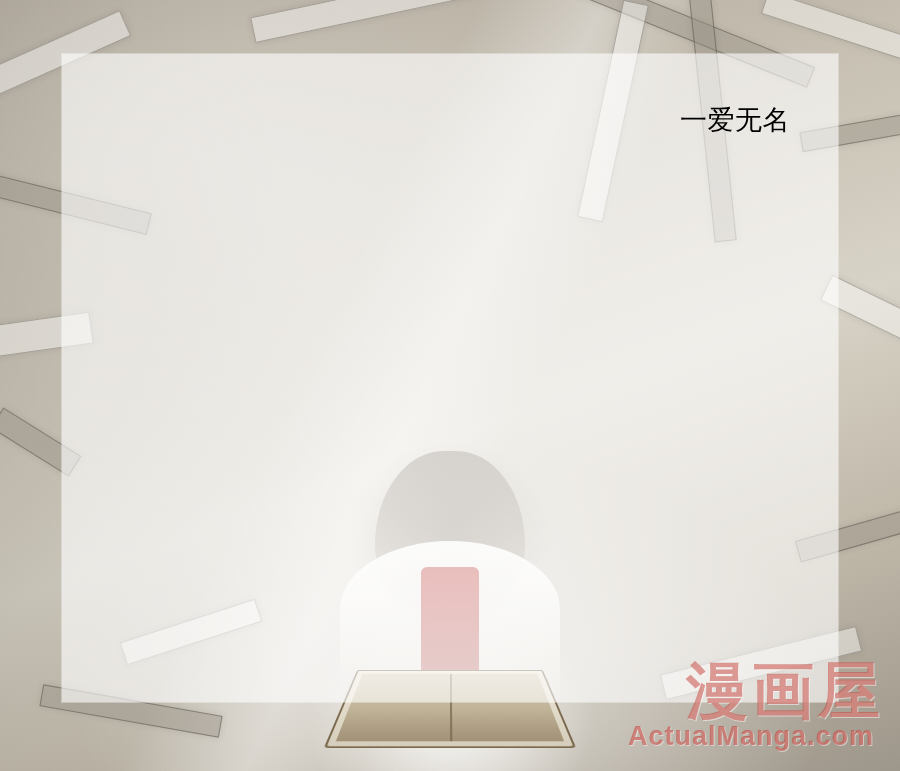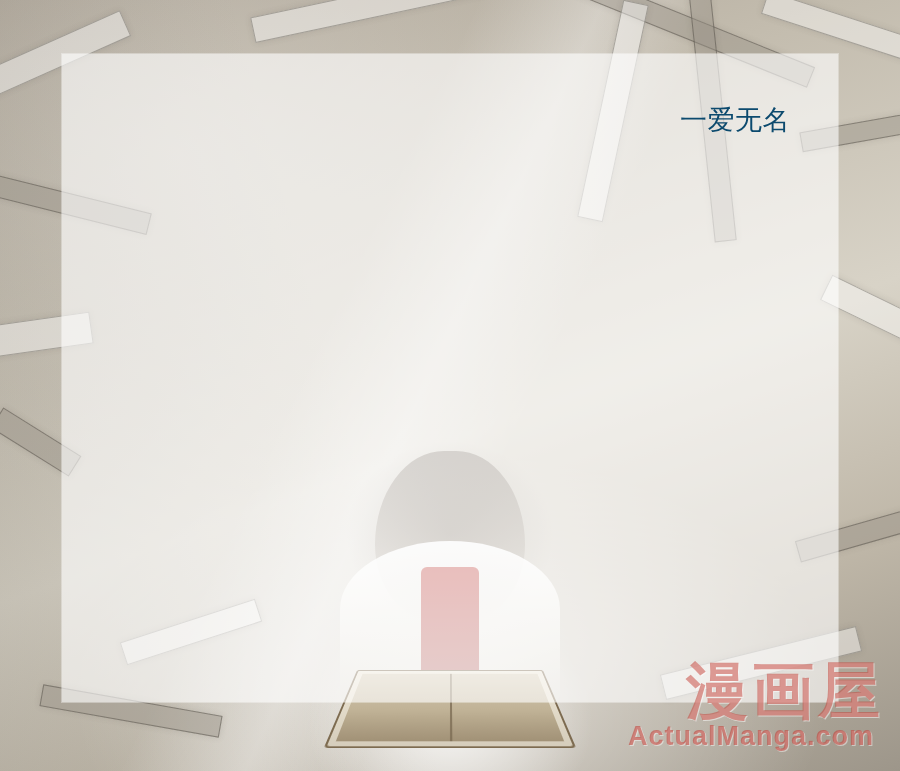--- a/index.html
+++ b/index.html
@@ -153,21 +153,21 @@
     color: #1b1b1b;
     text-indent: 2em;
     letter-spacing: 0.5px;
     font-family: "Liberation Serif", "DejaVu Serif", serif;
     text-align: justify;
   }
   .signature {
     margin: 2px 0 0 0;
     font-size: 27px;
     line-height: 45px;
-    color: #0c4a6e;
+    color: #000000;
     text-align: right;
     padding-right: 6px;
     letter-spacing: 0.5px;
     font-family: "Liberation Serif", "DejaVu Serif", serif;
   }
 
   
   .watermark {
     position: absolute;
     right: 8px;

